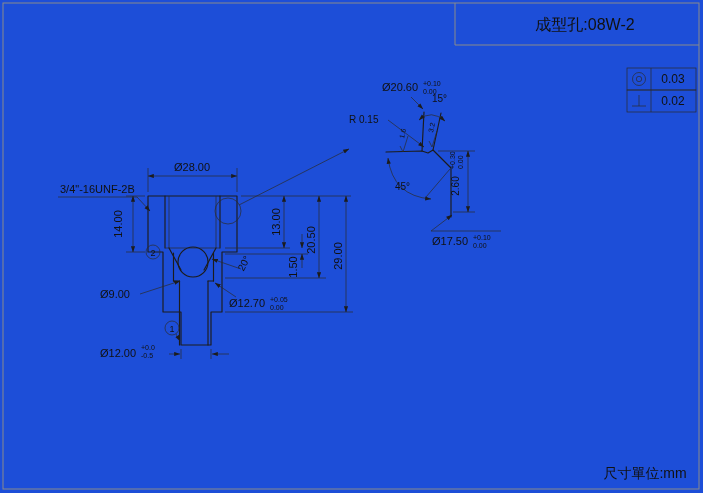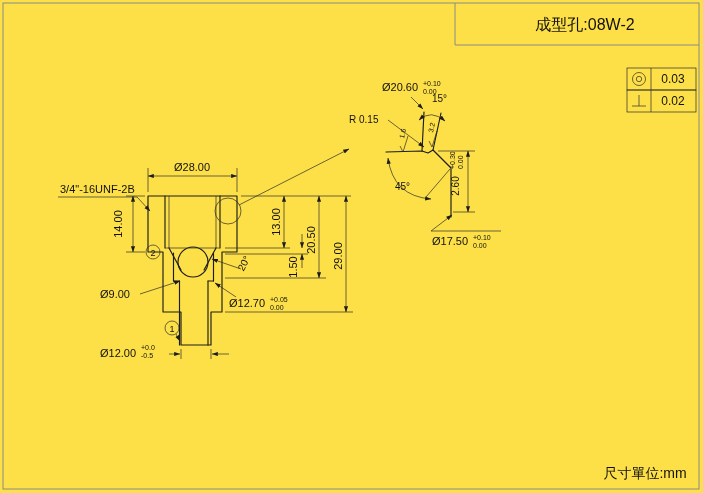--- a/index.html
+++ b/index.html
@@ -1,16 +1,16 @@
 <!DOCTYPE html>
 <html><head>
 <meta charset="utf-8">
 <style>
   html,body{margin:0;padding:0;background:#e8e8e8;}
-  .page{position:relative;width:703px;height:493px;background:#fde047;margin:0 auto;
+  .page{position:relative;width:703px;height:493px;background:#1d4ed8;margin:0 auto;
         font-family:"Liberation Sans", sans-serif;overflow:hidden;}
   svg{position:absolute;left:0;top:0;}
   .p{stroke:#1c1c1c;stroke-width:1.15;fill:none;stroke-linejoin:round;stroke-linecap:round;}
   .t{stroke:#2b2b2b;stroke-width:0.7;fill:none;}
   .f{stroke:#8a8a8a;stroke-width:1;fill:none;}
   text{fill:#111;font-family:"Liberation Sans", sans-serif;}
   .ttl{font-size:16px;}
   .d{font-size:11px;}
   .d10{font-size:10px;}
   .s{font-size:7px;}

